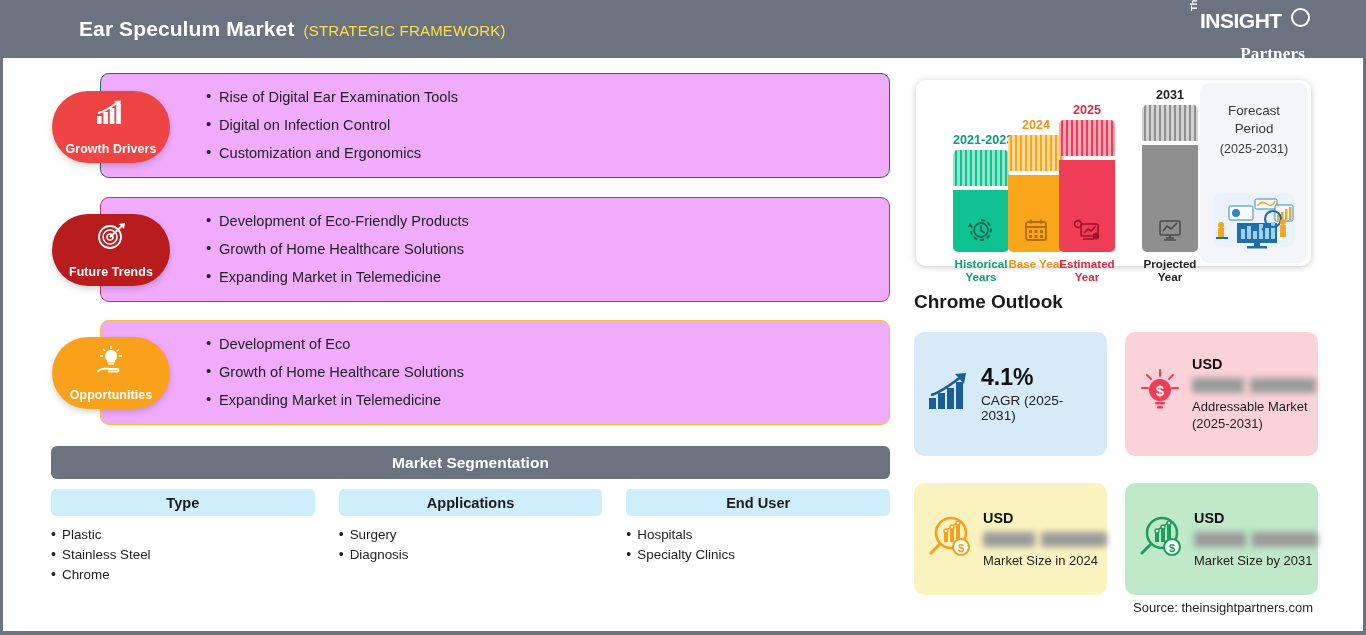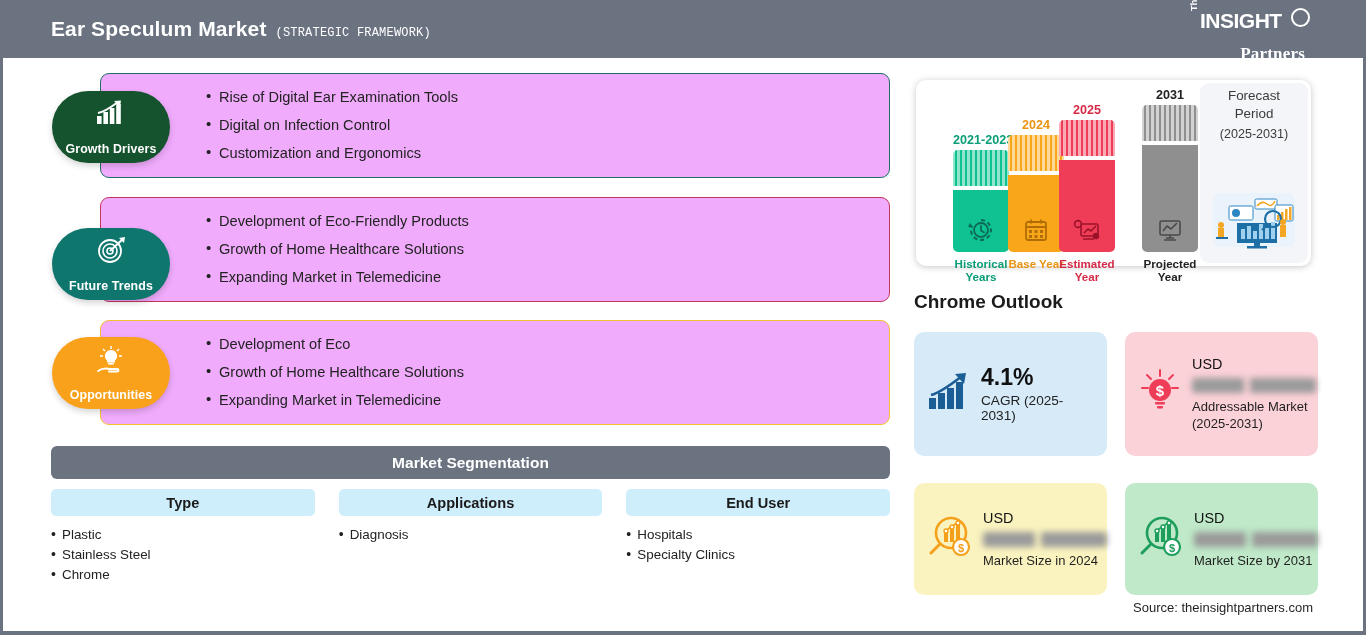--- a/index.html
+++ b/index.html
@@ -19,31 +19,30 @@
   }
 
   
   .header {
     position: absolute; left: 0; top: 0;
     width: 1366px; height: 58px;
     background: #6b7280;
     display: flex; align-items: center;
   }
   .header-title-wrap {
-    margin-left: 48px;
+    margin-left: 76px;
     display: flex; align-items: baseline; gap: 9px;
   }
   .header-title {
     color: #ffffff; font-size: 21px; font-weight: bold;
     letter-spacing: .1px;
   }
   .header-sub {
-    color: #ffffff; font-size: 12px; font-weight: normal;
+    color: #fde047; font-size: 15px; font-weight: normal;
     letter-spacing: .2px;
-    font-family: Liberation Mono, monospace;
   }
   .logo {
     position: absolute; right: 58px; top: 8px;
     width: 122px; height: 42px;
     color: #fff;
   }
   .logo-the {
     position: absolute; left: 0; top: 3px;
     font-size: 9px; font-weight: bold;
     transform: rotate(-90deg); transform-origin: left top;
@@ -89,22 +88,22 @@
     width: 118px; height: 72px;
     border-radius: 38px;
     color: #fff;
     display: flex; flex-direction: column;
     align-items: center; justify-content: flex-end;
     padding-bottom: 7px;
     box-shadow: 0 3px 6px rgba(0,0,0,.17);
   }
   .badge-label { font-size: 12.4px; font-weight: bold; letter-spacing: .1px; }
   .badge-icon { position: absolute; top: 8px; left: 50%; transform: translateX(-50%); }
-  .badge-green  { left: 49px; top: 91px;  background: #14532d; }
-  .badge-red    { left: 49px; top: 228px; background: #0f766e; }
+  .badge-green  { left: 49px; top: 91px;  background: #ef4444; }
+  .badge-red    { left: 49px; top: 214px; background: #b91c1c; }
   .badge-orange { left: 49px; top: 337px; background: #f9a11b; }
 
   
   .seg-title-bar {
     position: absolute; left: 48px; top: 446px;
     width: 839px; height: 33px;
     background: #6b7280; border-radius: 6px;
     color: #fff; font-size: 15.5px; font-weight: bold;
     display: flex; align-items: center; justify-content: center;
   }
@@ -134,21 +133,21 @@
     background: #fff; border-radius: 10px;
     box-shadow: 0 1px 7px rgba(0,0,0,.22);
   }
   .forecast-box {
     position: absolute; right: 3px; top: 3px;
     width: 108px; height: 180px;
     background: #f4f5f8; border-radius: 9px;
     text-align: center;
   }
   .forecast-title {
-    margin-top: 4px; font-size: 13.4px; color: #3b3b3b;
+    margin-top: 19px; font-size: 13.4px; color: #3b3b3b;
     font-weight: normal; line-height: 18px;
   }
   .forecast-range { font-size: 12.6px; color: #3b3b3b; margin-top: 4px; }
   .forecast-illo { position: absolute; left: 7px; bottom: 8px; }
 
   .bars { position: absolute; left: 17px; top: 0; width: 268px; height: 186px; }
   .bar-col { position: absolute; width: 56px; text-align: center; }
   .bar-year {
     font-size: 12.6px; font-weight: bold; white-space: nowrap;
     margin-bottom: 3px;
@@ -172,21 +171,21 @@
     padding: 10px 12px;
   }
   .mcard-cagr  { left: 911px; top: 332px; width: 193px; height: 124px; background: #d6eaf8; }
   .mcard-addr  { left: 1122px; top: 332px; width: 193px; height: 124px; background: #fbd2d8; }
   .mcard-size24{ left: 911px; top: 483px; width: 193px; height: 112px; background: #fbf3bf; }
   .mcard-size31{ left: 1122px; top: 483px; width: 193px; height: 112px; background: #bfe9c8; }
 
   .mcard-txt { flex: 1; }
   .cagr-value { font-size: 23px; font-weight: bold; color: #111; line-height: 25px; }
   .cagr-label { font-size: 13.6px; color: #222; margin-top: 3px; }
-  .usd { font-size: 14.4px; font-weight: normal; color: #111; }
+  .usd { font-size: 14.4px; font-weight: bold; color: #111; }
   .blurred {
     display: block; margin: 6px 0 5px 0;
     height: 15px; width: 124px;
     background: linear-gradient(90deg,#9a9a9a 0 42%, transparent 42% 47%, #9a9a9a 47% 100%);
     filter: blur(3.1px); border-radius: 3px;
     color: transparent; font-size: 0;
   }
   .mlabel { font-size: 13px; color: #1f1f1f; line-height: 17px; }
 
   .source {
@@ -288,20 +287,21 @@
       <div class="seg-head">Type</div>
       <ul class="seg-list">
         <li>Plastic</li>
         <li>Stainless Steel</li>
         <li>Chrome</li>
       </ul>
     </div>
     <div class="seg-col">
       <div class="seg-head">Applications</div>
       <ul class="seg-list">
+        <li>Surgery</li>
         <li>Diagnosis</li>
       </ul>
     </div>
     <div class="seg-col">
       <div class="seg-head">End User</div>
       <ul class="seg-list">
         <li>Hospitals</li>
         <li>Specialty Clinics</li>
       </ul>
     </div>

